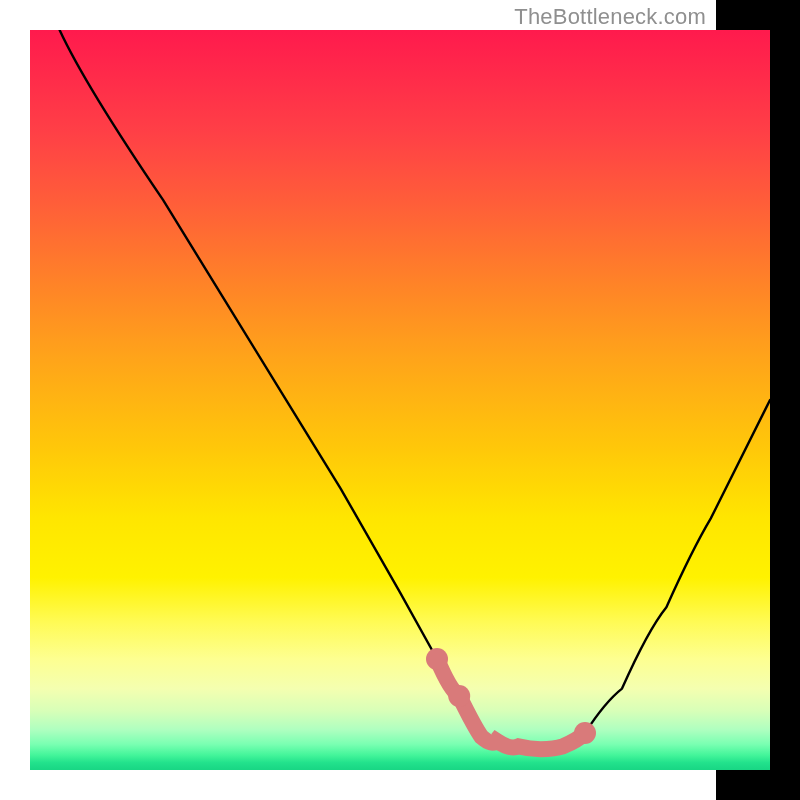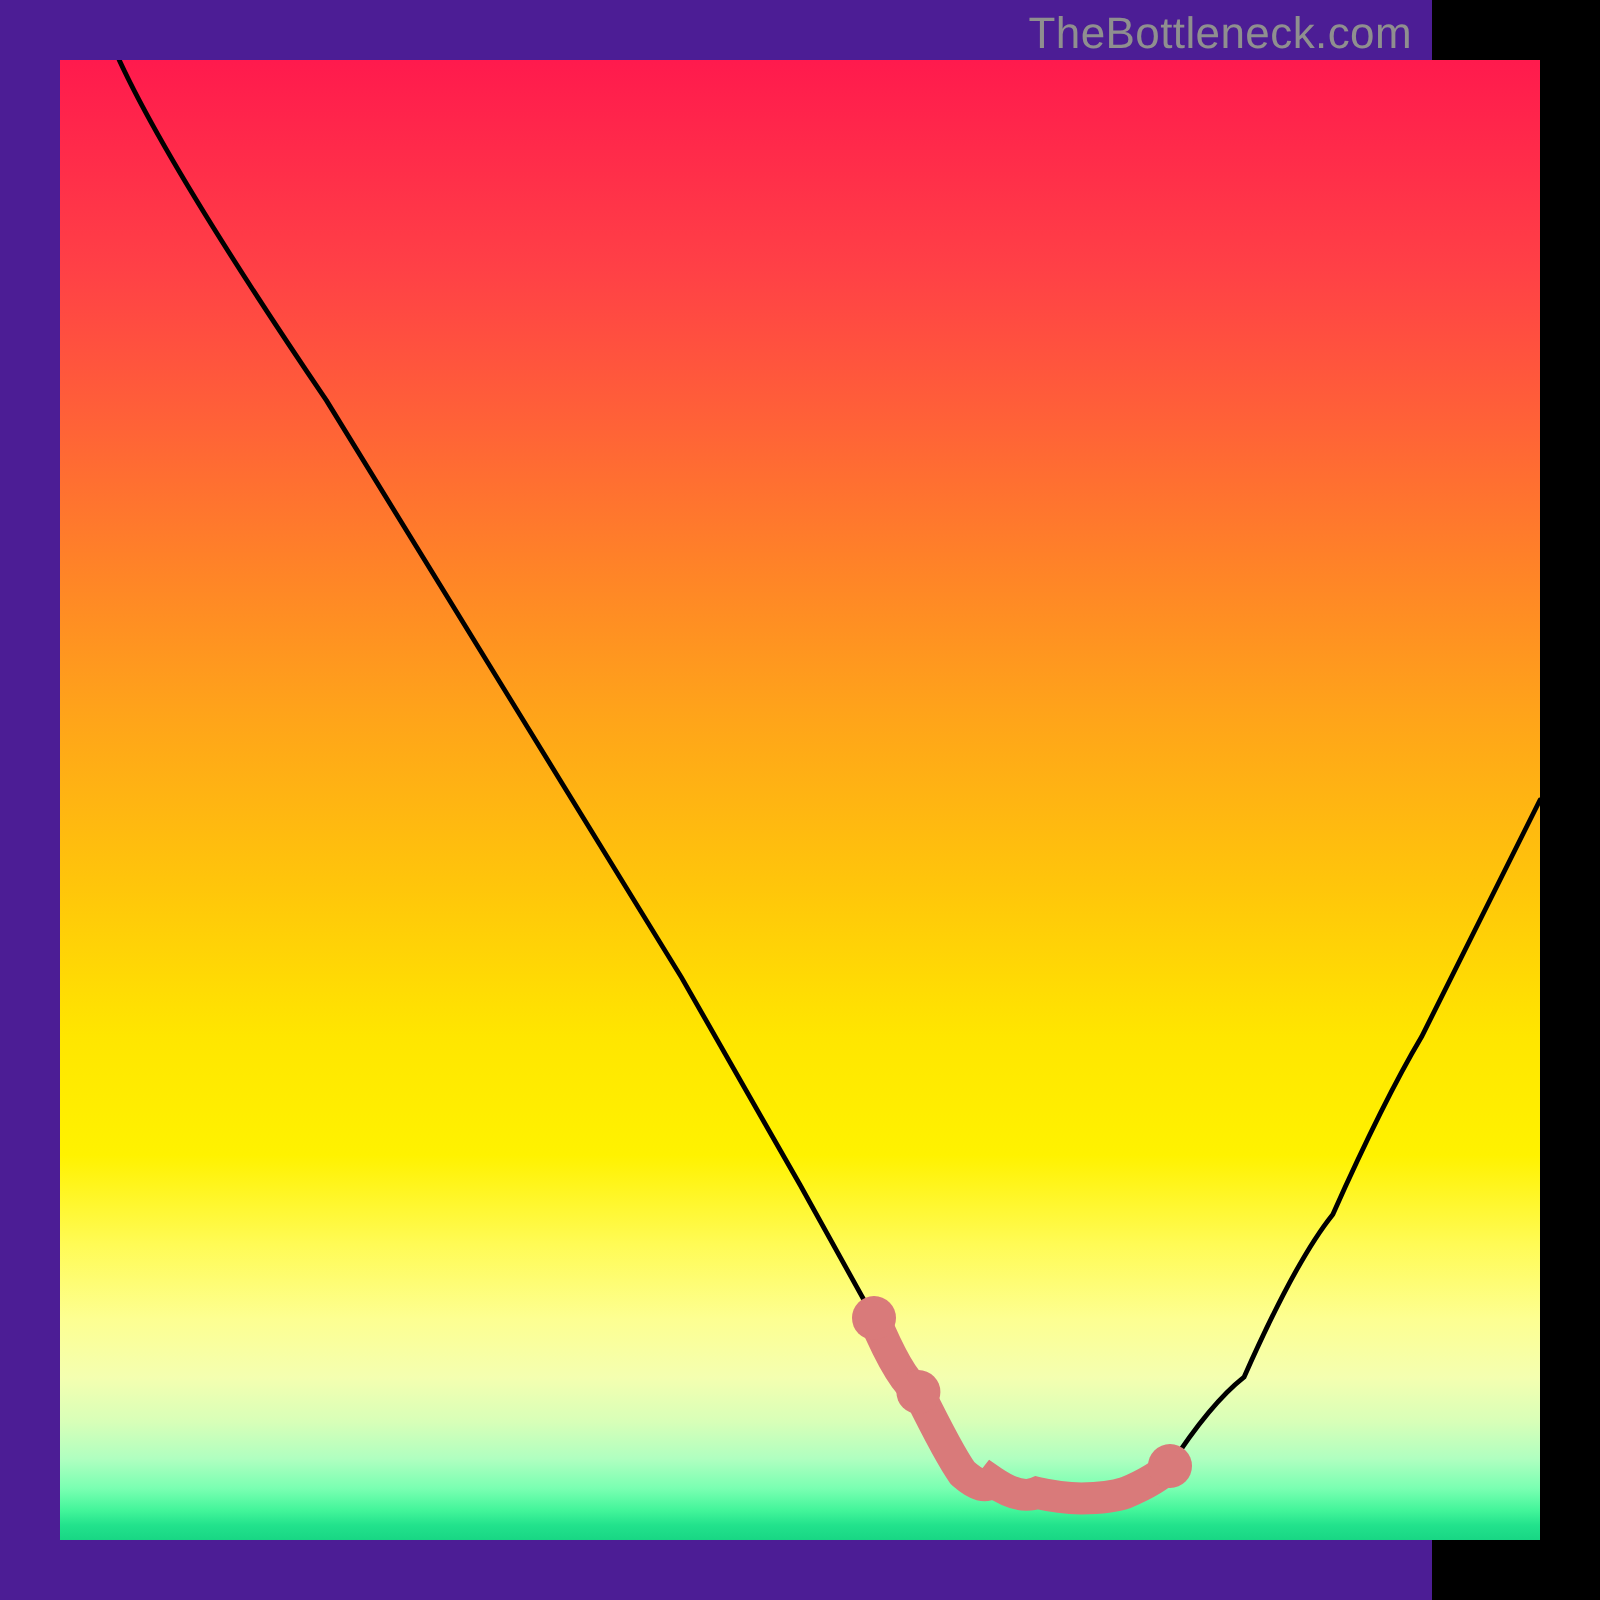--- a/index.html
+++ b/index.html
@@ -9,21 +9,21 @@
     height: 800px;
     background: #000;
     overflow: hidden;
   }
   .frame {
     position: absolute;
     top: 0;
     left: 0;
     width: 716px;
     height: 800px;
-    background: #4c1d95;
+    background: #ffffff;
   }
   .watermark {
     position: absolute;
     top: 4px;
     right: 10px;
     font-family: Arial, Helvetica, sans-serif;
     font-size: 22px;
     font-weight: 400;
     color: #8f8f8f;
     letter-spacing: 0.2px;

